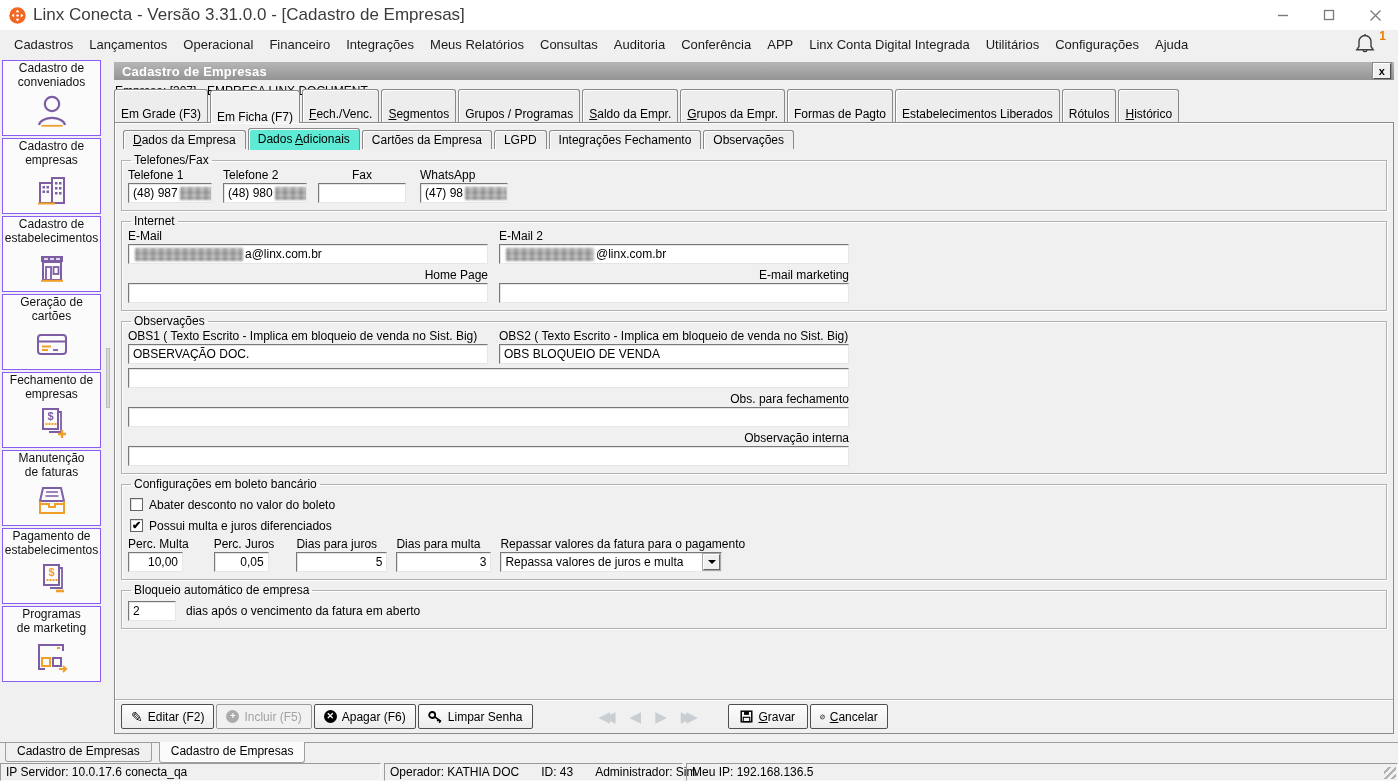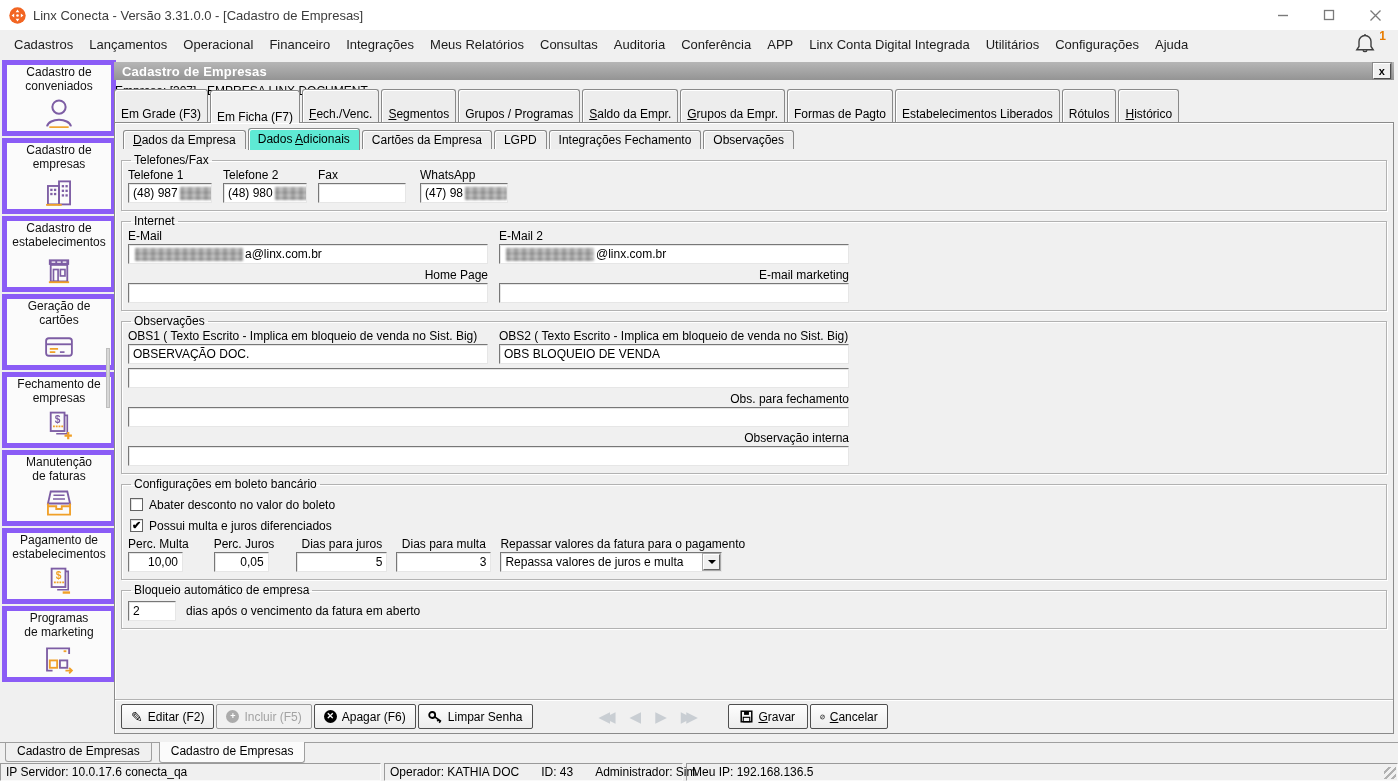--- a/index.html
+++ b/index.html
@@ -5,32 +5,32 @@
   * { box-sizing: border-box; }
   html,body { margin:0; padding:0; }
   body {
     width:1398px; height:781px; overflow:hidden;
     font-family:"Liberation Sans", sans-serif; font-size:12px; color:#000;
     background:#f0f0f0;
   }
   
   .titlebar{height:30px;background:#ffffff;display:flex;align-items:center;padding-left:9px;position:relative;}
   .app-icon{width:17px;height:17px;margin-right:7px;flex:0 0 auto;}
-  .title-text{font-size:13px;color:#3c3c3c;}
+  .title-text{font-size:17px;color:#3c3c3c;}
   .win-controls{position:absolute;right:0;top:0;height:30px;display:flex;}
   .win-btn{width:46px;height:30px;display:flex;align-items:center;justify-content:center;}
   
   .menubar{height:28px;background:#f0f0f0;display:flex;align-items:center;padding-left:6px;position:relative;}
   .menu-item{padding:0 8px;font-size:13px;color:#1b1b1b;white-space:nowrap;cursor:default;}
   .bell-wrap{position:absolute;right:14px;top:2px;width:30px;height:26px;}
   .bell-badge{position:absolute;right:-2px;top:-3px;color:#e87c00;font-size:12px;font-weight:bold;}
   
   .content{display:flex;height:684px;}
   .sidebar{width:104px;padding:2px 0 0 2px;}
-  .side-btn{width:114px;height:76px;margin-bottom:2px;background:#fbfbfb;border:5px solid #8b5cf6;
+  .side-btn{width:99px;height:76px;margin-bottom:2px;background:#fbfbfb;border:1px solid #8b5cf6;
     display:flex;flex-direction:column;align-items:center;text-align:center;}
   .side-lbl{line-height:14px;font-size:12px;color:#111;}
   .side-ico{margin-top:3px;}
   .splitter{width:8px;position:relative;}
   .splitter .thumb{position:absolute;left:2px;top:290px;width:4px;height:60px;background:#d7d7d7;border:1px solid #bdbdbd;}
   .main{flex:1;padding:4px 4px 0 0;display:flex;flex-direction:column;}
   
   .caption{height:18px;margin-left:2px;background:linear-gradient(#b6b6b6,#949494);color:#fff;font-weight:bold;
     font-size:13px;display:flex;align-items:center;padding-left:8px;position:relative;letter-spacing:.2px;}
   .caption-close{position:absolute;right:3px;top:1px;width:18px;height:16px;background:#f0f0f0;
@@ -60,21 +60,21 @@
   .lbl{height:15px;white-space:nowrap;font-size:12px;}
   .tb{height:20px;background:#fff;border:1px solid;border-color:#777 #e6e6e6 #e6e6e6 #777;
     box-shadow:inset 1px 1px 0 rgba(0,0,0,.10);display:flex;align-items:center;padding:0 4px;
     font-size:12px;white-space:nowrap;overflow:hidden;}
   .tb.right{justify-content:flex-end;}
   .redact{display:inline-block;height:13px;margin:0 2px;border-radius:1px;flex:0 0 auto;
     background:repeating-linear-gradient(90deg,#b9b9b9 0 4px,#dcdcdc 4px 8px),
                repeating-linear-gradient(0deg,#c6c6c6 0 3px,#e2e2e2 3px 6px);
     background-blend-mode:multiply;filter:blur(1.2px);}
   .w-tel{width:84px;} .w-fax{width:88px;}
-  .mr11{margin-right:11px;} .mr14{margin-right:14px;} .mr25{margin-right:25px;} .mr22{margin-right:22px;} .mr9{margin-right:9px;}
+  .mr11{margin-right:11px;} .mr14{margin-right:14px;align-items:center;} .mr25{margin-right:25px;} .mr22{margin-right:22px;} .mr9{margin-right:9px;}
   .w-col1{width:360px;} .w-col2{width:350px;} .w-full{width:721px;}
   .w-multa{width:55px;} .w-juros{width:55px;} .w-dj{width:91px;} .w-dm{width:95px;}
   .dd{width:222px;padding:0 0 0 4px;justify-content:space-between;}
   .dd-btn{width:17px;height:16px;margin-right:1px;background:#f0f0f0;border:1px solid #fff;
     border-right-color:#666;border-bottom-color:#666;box-shadow:0 0 0 1px #a9a9a9;
     display:flex;align-items:center;justify-content:center;flex:0 0 auto;}
   .dd-arrow{width:0;height:0;border-left:4px solid transparent;border-right:4px solid transparent;border-top:4px solid #000;}
   .cbrow{display:flex;align-items:center;height:17px;margin:4px 0 0 2px;}
   .cb{width:13px;height:13px;margin-right:6px;background:#fff;border:1px solid #636363;
     box-shadow:inset 1px 1px 0 rgba(0,0,0,.12);display:flex;align-items:center;justify-content:center;
@@ -408,21 +408,21 @@
       <fieldset class="fs">
         <legend>Configurações em boleto bancário</legend>
         <div class="cbrow">
           <span class="cb"></span>
           <span>Abater desconto no valor do boleto</span>
         </div>
         <div class="cbrow">
           <span class="cb">✔</span>
           <span>Possui multa e juros diferenciados</span>
         </div>
-        <div class="row" style="margin-top:3px;text-align:center;">
+        <div class="row" style="margin-top:3px;">
           <div class="field mr25">
             <span class="lbl">Perc. Multa</span>
             <div class="tb right w-multa">
                 <span>10,00</span>
               </div>
           </div>
           <div class="field mr22">
             <span class="lbl">Perc. Juros</span>
             <div class="tb right w-juros">
                 <span>0,05</span>

